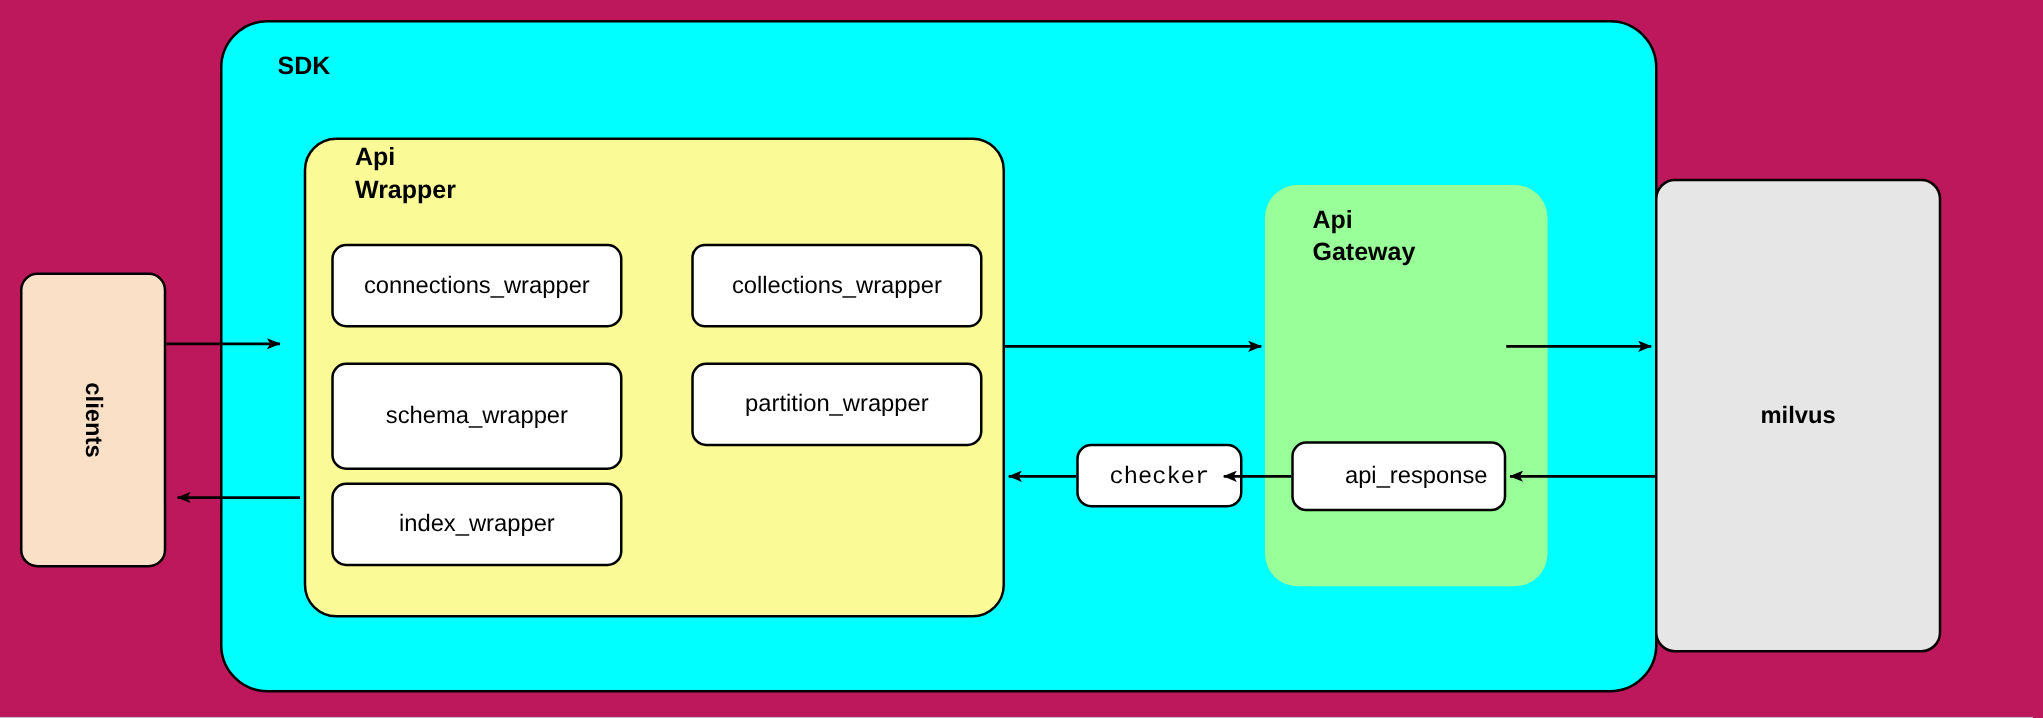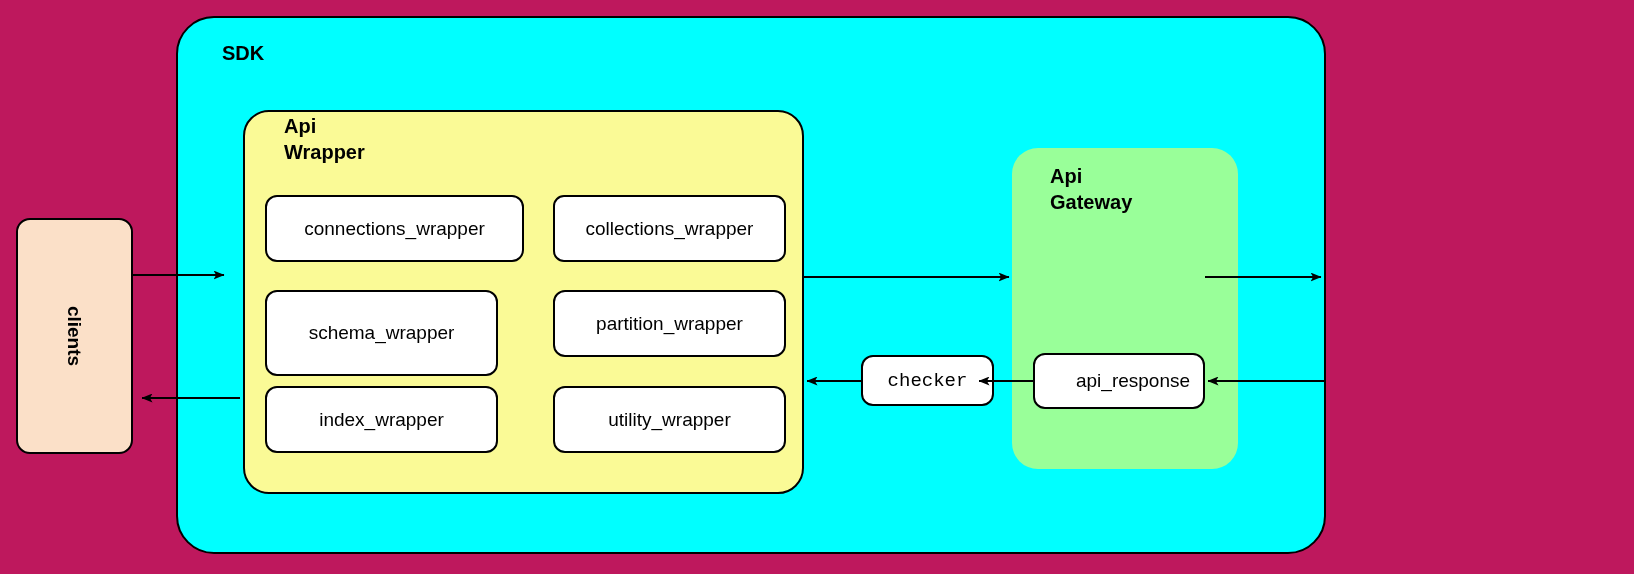--- a/index.html
+++ b/index.html
@@ -67,21 +67,21 @@
   
   .node {
     background: #FFFFFF;
     border: 2px solid #000000;
     border-radius: 12px;
     font-size: 19px;
     color: #000000;
   }
 
   
-  #node-connections-wrapper { left: 265px; top: 195px; width: 259px; height: 67px; }
+  #node-connections-wrapper { left: 265px; top: 195px; width: 233px; height: 67px; }
   #node-schema-wrapper      { left: 265px; top: 290px; width: 233px; height: 86px; }
   #node-index-wrapper       { left: 265px; top: 386px; width: 233px; height: 67px; }
   
   #node-collections-wrapper { left: 553px; top: 195px; width: 233px; height: 67px; border-radius: 11px; }
   #node-partition-wrapper   { left: 553px; top: 290px; width: 233px; height: 67px; }
   #node-utility-wrapper     { left: 553px; top: 386px; width: 233px; height: 67px; }
 
   
   #node-api-request  { left: 1033px; top: 250px; width: 172px; height: 56px; }
   #node-api-response { left: 1033px; top: 353px; width: 172px; height: 56px; padding-left: 28px; }
@@ -148,34 +148,34 @@
   </div>
   <div class="box node" id="node-schema-wrapper">
     <span>schema_wrapper</span>
   </div>
   <div class="box node" id="node-partition-wrapper">
     <span>partition_wrapper</span>
   </div>
   <div class="box node" id="node-index-wrapper">
     <span>index_wrapper</span>
   </div>
-  <div class="box node" id="node-utility-wrapper">
-    <span>utility_wrapper</span>
-  </div>
 
   <div class="box node" id="node-api-response">
     <span>api_response</span>
   </div>
 
   <div class="box node" id="node-checker">
     <span>checker</span>
   </div>
 
   <div class="box" id="node-clients">
     <span class="rotated">clients</span>
+  </div>
+  <div class="box" id="node-milvus">
+    <span>milvus</span>
   </div>
 
   <svg id="connectors" viewBox="0 0 1634 574" xmlns="http://www.w3.org/2000/svg">
     <defs>
       <marker id="arrow-right" markerWidth="11" markerHeight="9" refX="10.5" refY="4.5" orient="auto" markerUnits="userSpaceOnUse">
         <path d="M0,0 L11,4.5 L0,9 L2.6,4.5 Z" fill="#000000"></path>
       </marker>
       <marker id="arrow-left" markerWidth="11" markerHeight="9" refX="10.5" refY="4.5" orient="auto" markerUnits="userSpaceOnUse">
         <path d="M0,0 L11,4.5 L0,9 L2.6,4.5 Z" fill="#000000"></path>
       </marker>

